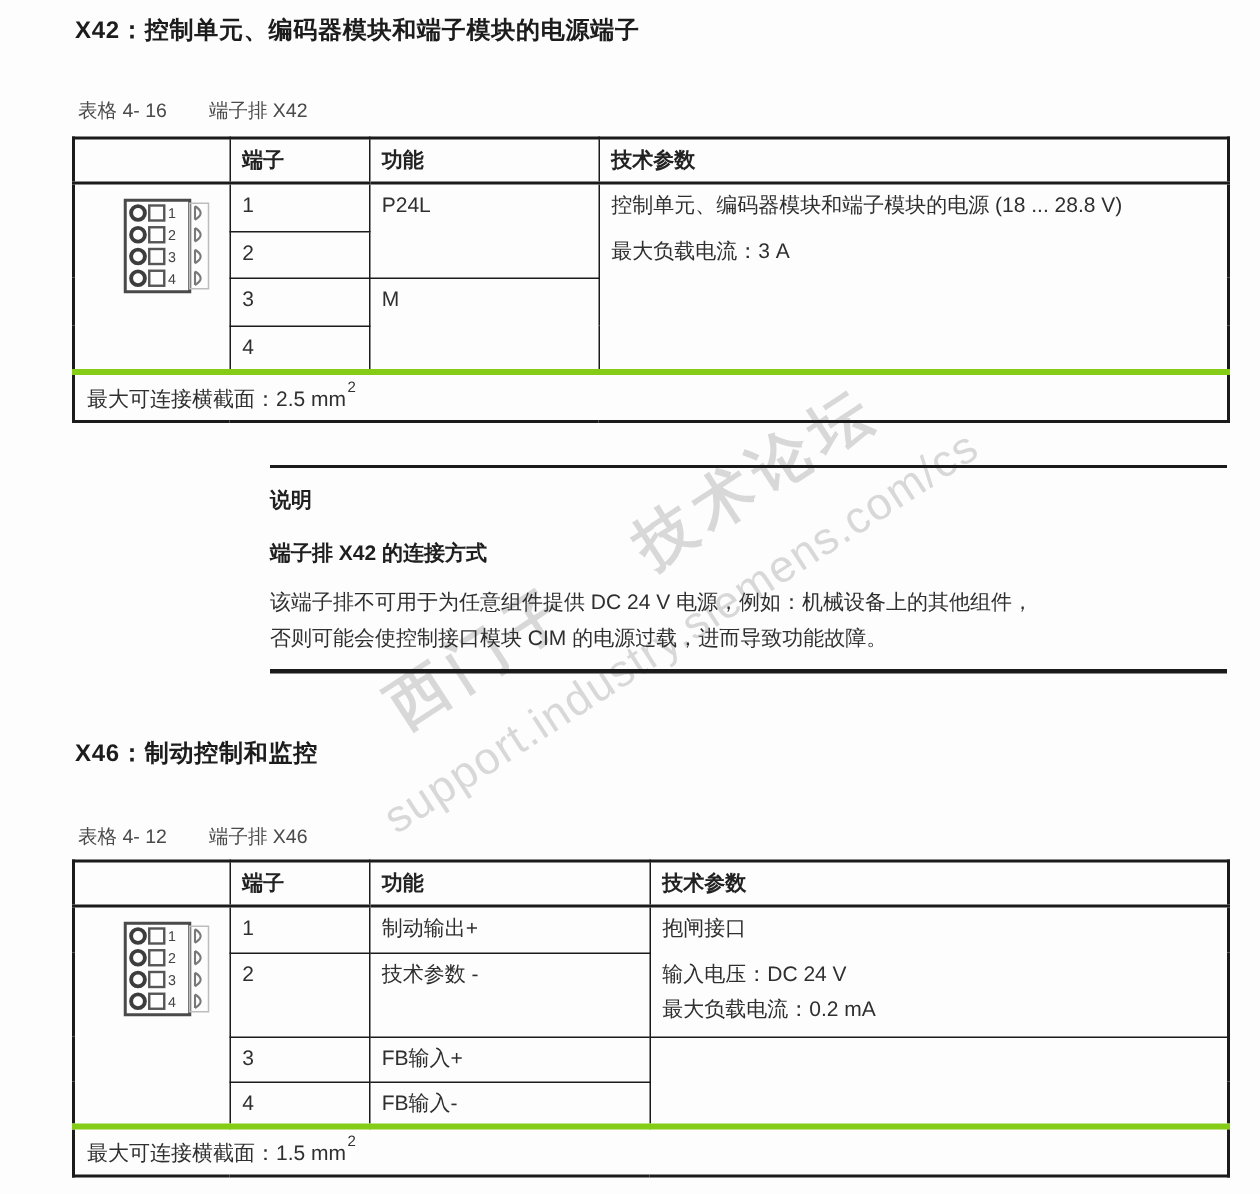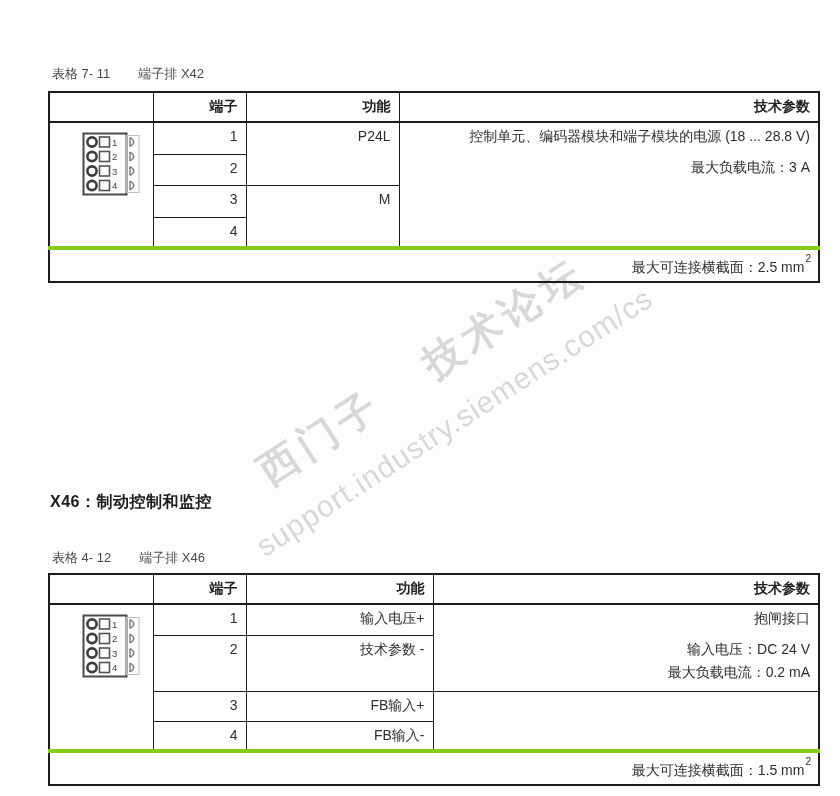--- a/index.html
+++ b/index.html
@@ -23,21 +23,21 @@
   .tbl-caption .cap-title { margin-left:28px; }
 
   table.tbl {
     border-collapse:collapse; table-layout:fixed; width:770px;
     font-size:14px; color:#2f2f2f;
     border:2px solid #1b1b1b;
   }
   table.tbl td, table.tbl th {
     border:1px solid #1b1b1b;
     padding:5px 8px 4px 8px;
-    vertical-align:top; text-align:right; font-weight:normal;
+    vertical-align:top; text-align:left; font-weight:normal;
     overflow:hidden;
   }
   table.tbl tr.hdr th {
     border-bottom:2px solid #1b1b1b;
     font-weight:bold; color:#222;
   }
   table.tbl tr.footer-row td {
     border-top:4px solid #84cc16;
     padding-top:7px;
   }
@@ -74,23 +74,24 @@
 </head>
 <body>
 
 <div class="page">
 
   <div class="abs watermark">
     <div class="wm-line1"><span>西门子</span><span class="wm-gap"></span><span>技术论坛</span></div>
     <div class="wm-line2">support.industry.siemens.com/cs</div>
   </div>
 
+  <div class="abs sec-heading" style="left:50px; top:10px;">X42：控制单元、编码器模块和端子模块的电源端子</div>
 
   <div class="abs tbl-caption" style="left:52px; top:65px;">
-    <span class="cap-label">表格 7- 11</span><span class="cap-title">端子排 X42</span>
+    <span class="cap-label">表格 4- 16</span><span class="cap-title">端子排 X42</span>
   </div>
 
   <table class="tbl abs" style="left:48px; top:91px;">
     <colgroup>
         <col style="width:104px">
         <col style="width:93px">
         <col style="width:153px">
         <col style="width:420px">
       </colgroup>
     <tbody>
@@ -139,20 +140,28 @@
     </tr>
     <tr style="height:31px;">
       <td>4</td>
     </tr>
     <tr class="footer-row" style="height:31px;">
       <td colspan="4"><span>最大可连接横截面：2.5 mm</span><sup class="sq">2</sup></td>
     </tr>
   </tbody>
     </table>
 
+  <div class="abs note-box" style="left:180px; top:310px;">
+    <div class="note-label">说明</div>
+    <div class="note-title">端子排 X42 的连接方式</div>
+    <div class="note-body">
+      <div>该端子排不可用于为任意组件提供 DC 24 V 电源，例如：机械设备上的其他组件，</div>
+      <div>否则可能会使控制接口模块 CIM 的电源过载，进而导致功能故障。</div>
+    </div>
+  </div>
 
   <div class="abs sec-heading" style="left:50px; top:492px;">X46：制动控制和监控</div>
 
   <div class="abs tbl-caption" style="left:52px; top:549px;">
     <span class="cap-label">表格 4- 12</span><span class="cap-title">端子排 X46</span>
   </div>
 
   <table class="tbl abs" style="left:48px; top:573px;">
     <colgroup>
         <col style="width:104px">
@@ -184,21 +193,21 @@
           <rect x="17.5" y="34" width="10" height="10" fill="none" stroke="#555" stroke-width="1.6"></rect>
           <text x="30" y="42.5" font-size="9.5" fill="#444">3</text>
           <path d="M48 34.5 v9 M48 43.5 q7.5 -4.5 0 -9" stroke="#787878" stroke-width="1.4" fill="none"></path>
           <circle cx="10" cy="53.5" r="4.6" fill="none" stroke="#3d3d3d" stroke-width="2.6"></circle>
           <rect x="17.5" y="48.5" width="10" height="10" fill="none" stroke="#555" stroke-width="1.6"></rect>
           <text x="30" y="57" font-size="9.5" fill="#444">4</text>
           <path d="M48 49 v9 M48 58 q7.5 -4.5 0 -9" stroke="#787878" stroke-width="1.4" fill="none"></path>
         </svg>
       </td>
       <td>1</td>
-      <td>输入电压+</td>
+      <td>制动输出+</td>
       <td rowspan="2">
         <div>抱闸接口</div>
         <div class="tech-gap">输入电压：DC 24 V</div>
         <div class="tech-gap-sm">最大负载电流：0.2 mA</div>
       </td>
     </tr>
     <tr style="height:56px;">
       <td>2</td>
       <td>技术参数 -</td>
     </tr>

